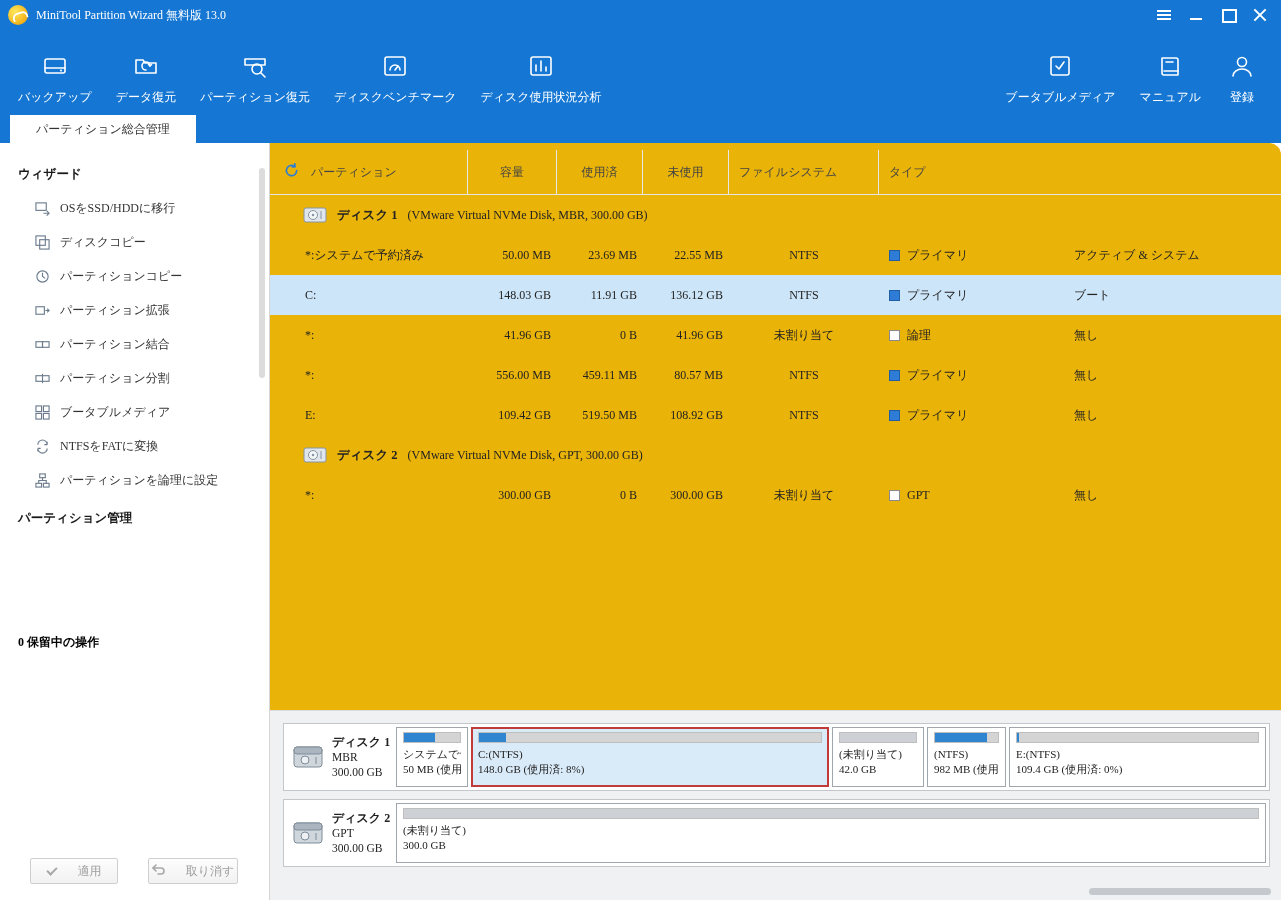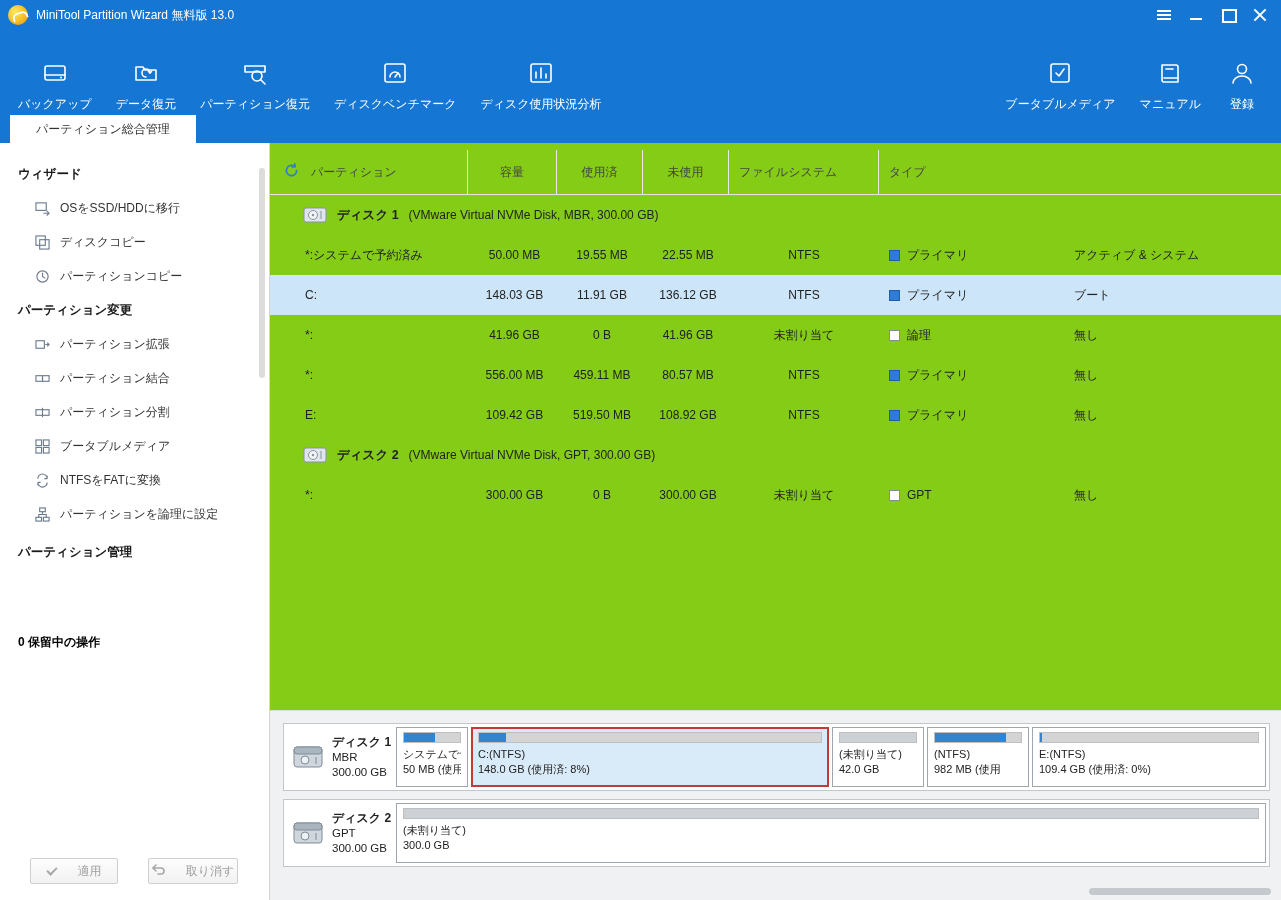--- a/index.html
+++ b/index.html
@@ -1,47 +1,47 @@
 <!DOCTYPE html>
 <html><head>
 <meta charset="utf-8">
 <style>
   * { margin:0; padding:0; box-sizing:border-box; }
   html,body { width:1281px; height:900px; overflow:hidden; }
   body { font-family:"Liberation Sans","DejaVu Sans",sans-serif; font-size:12px; color:#222; background:#fff; }
-  .window { position:relative; width:1281px; height:900px; display:flex; flex-direction:column; }
+  .window { position:relative; width:1281px; height:900px; display:flex; flex-direction:column;font-family:Liberation Serif, serif; }
 
   
   .titlebar { height:30px; background:#1577d3; display:flex; align-items:center; padding:0 8px; flex:0 0 auto; }
   .logo { width:20px; height:20px; border-radius:50%; background:radial-gradient(circle at 35% 35%, #ffe95e, #f5b921 60%, #d98c12); position:relative; margin-right:8px; }
   .logo::after { content:""; position:absolute; left:4px; top:7px; width:12px; height:6px; border-radius:6px 6px 0 0; border:2px solid #fff; border-bottom:none; transform:rotate(-20deg); }
   .title-text { color:#fff; font-size:12px; }
   .win-controls { margin-left:auto; display:flex; align-items:center; gap:18px; padding-right:6px; }
   .wc { width:14px; height:14px; position:relative; cursor:pointer; }
   .wc-menu span { display:block; height:2px; background:#fff; margin:2px 0; }
   .wc-min::after { content:""; position:absolute; left:1px; right:1px; bottom:2px; height:2px; background:#fff; }
   .wc-max::after { content:""; position:absolute; left:1px; top:1px; width:11px; height:10px; border:2px solid #fff; }
   .wc-close::before,.wc-close::after { content:""; position:absolute; left:-1px; top:6px; width:16px; height:2px; background:#fff; }
   .wc-close::before { transform:rotate(45deg); } .wc-close::after { transform:rotate(-45deg); }
 
   
-  .toolbar { height:85px; background:#1577d3; display:flex; align-items:flex-end; padding:10px 10px 0 6px; flex:0 0 auto; }
+  .toolbar { height:85px; background:#1577d3; display:flex; align-items:center; padding:10px 10px 0 6px; flex:0 0 auto; }
   .tgroup { display:flex; }
   .tgroup.right { margin-left:auto; }
   .titem { display:flex; flex-direction:column; align-items:center; color:#fff; padding:2px 12px; cursor:pointer; }
   .titem .ticon { width:34px; height:34px; display:flex; align-items:center; justify-content:center; }
   .titem .tlabel { margin-top:6px; font-size:12px; white-space:nowrap; }
   .ticon svg { stroke:#fff; fill:none; stroke-width:1.6; stroke-linecap:round; stroke-linejoin:round; }
 
   
   .tabbar { height:28px; background:#1577d3; display:flex; align-items:flex-start; padding-left:10px; flex:0 0 auto; }
   .tab { background:#fff; color:#333; height:28px; display:flex; align-items:center; justify-content:center; padding:0 26px; font-size:12px; cursor:pointer; }
 
   
-  .content { flex:1; display:flex; min-height:0; background:#84cc16; }
+  .content { flex:1; display:flex; min-height:0; background:#eab308;border-radius:12px; }
 
   
   .sidebar { width:270px; flex:0 0 auto; border-right:1px solid #d5d5d5; position:relative; background:#fff; }
   .side-list { height:470px; overflow:hidden; padding-top:14px; }
   .side-header { height:34px; display:flex; align-items:center; padding-left:18px; font-weight:bold; font-size:12.5px; color:#1a1a1a; }
   .side-item { height:34px; display:flex; align-items:center; padding-left:34px; color:#333; cursor:pointer; }
   .side-item .sicon { width:16px; height:16px; margin-right:10px; display:flex; align-items:center; justify-content:center; }
   .sicon svg { stroke:#6b7b8c; fill:none; stroke-width:1.2; }
   .side-scrollbar { position:absolute; right:4px; top:25px; width:6px; height:210px; background:#dcdcdc; border-radius:3px; }
   .pending-ops { position:absolute; top:484px; left:0; right:0; height:30px; display:flex; align-items:center; padding-left:18px; font-weight:bold; color:#000; background:#fff; }
@@ -57,21 +57,21 @@
   .thead { height:45px; margin-top:7px; border-bottom:1px solid #e4e4e4; color:#444; }
   .thead .hc { height:100%; display:flex; align-items:center; border-right:1px solid #e8e8e8; padding:0 10px; }
   .thead .hc:last-child { border-right:none; }
   .hc.first { padding-left:14px; gap:12px; }
   .hc.center { justify-content:center; }
   .refresh-icon svg { stroke:#2d7dd2; fill:none; stroke-width:1.8; stroke-linecap:round; }
   .group-header { height:40px; display:flex; align-items:center; padding-left:33px; gap:10px; }
   .group-header b { font-size:12.5px; }
   .cell { padding:0 10px; white-space:nowrap; overflow:hidden; }
   .cell.name { padding-left:35px; }
-  .cell.num { text-align:center; padding-right:6px; }
+  .cell.num { text-align:right; padding-right:6px; }
   .cell.fs { text-align:center; }
   .cell.type { display:flex; align-items:center; gap:7px; }
   .tsq { width:11px; height:11px; flex:0 0 auto; }
   .tsq.filled { background:#2e7cd6; border:1px solid #1f5fa8; }
   .tsq.outline { background:#fdfdfd; border:1px solid #8a8a8a; }
   .prow { cursor:pointer; }
   .prow.sel { background:#cde5f8; }
   .disk-icon svg { display:block; }
 
   
@@ -226,21 +226,20 @@
         <div class="side-item">
           <span class="sicon">
               <svg width="15" height="15" viewBox="0 0 16 16">
                 <circle cx="8" cy="8" r="6"></circle>
                 <path d="M8 4 L8 8 L11 10"></path>
               </svg>
             </span>
           <span>パーティションコピー</span>
         </div>
 
-        <div class="side-header">パーティション変更</div>
         <div class="side-item">
           <span class="sicon">
               <svg width="15" height="15" viewBox="0 0 16 16">
                 <rect x="1" y="4" width="9" height="8"></rect>
                 <path d="M11 8 L15 8 M13 6 L15 8 L13 10"></path>
               </svg>
             </span>
           <span>パーティション拡張</span>
         </div>
         <div class="side-item">
@@ -340,21 +339,21 @@
                 <line x1="18" y1="5" x2="18" y2="13" stroke="#8595a5"></line>
               </svg>
             </span>
           <b>ディスク 1</b>
           <span>(VMware Virtual NVMe Disk, MBR, 300.00 GB)</span>
         </div>
 
         <div class="trow prow">
           <div class="cell name">*:システムで予約済み</div>
           <div class="cell num">50.00 MB</div>
-          <div class="cell num">19.55 MB</div>
+          <div class="cell num">23.69 MB</div>
           <div class="cell num">22.55 MB</div>
           <div class="cell fs">NTFS</div>
           <div class="cell type">
               <span class="tsq filled"></span>
               <span>プライマリ</span>
             </div>
           <div class="cell">アクティブ &amp; システム</div>
         </div>
 
         <div class="trow prow sel">
@@ -467,21 +466,21 @@
                   <div class="pfill" style="width:8%"></div>
                 </div>
               <div class="pl1">C:(NTFS)</div>
               <div class="pl2">148.0 GB (使用済: 8%)</div>
             </div>
             <div class="pblock" style="width:92px">
               <div class="pbar unalloc"></div>
               <div class="pl1">(未割り当て)</div>
               <div class="pl2">42.0 GB</div>
             </div>
-            <div class="pblock" style="width:102px">
+            <div class="pblock" style="width:79px">
               <div class="pbar">
                   <div class="pfill" style="width:83%"></div>
                 </div>
               <div class="pl1">(NTFS)</div>
               <div class="pl2">982 MB (使用</div>
             </div>
             <div class="pblock" style="flex:1">
               <div class="pbar">
                   <div class="pfill" style="width:1%"></div>
                 </div>

